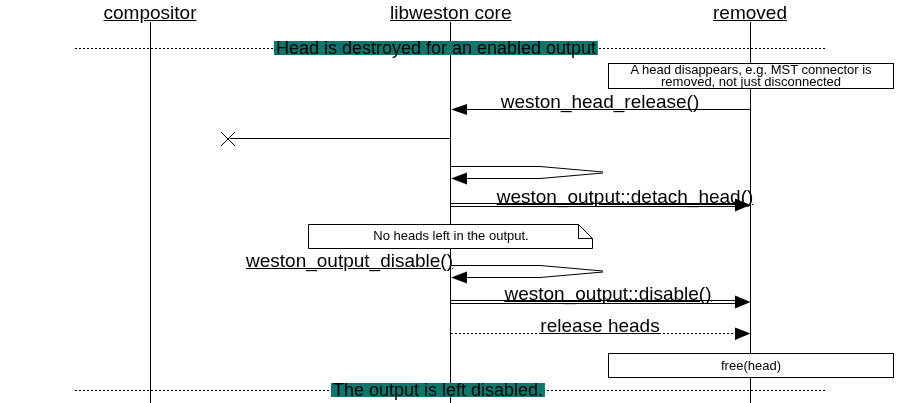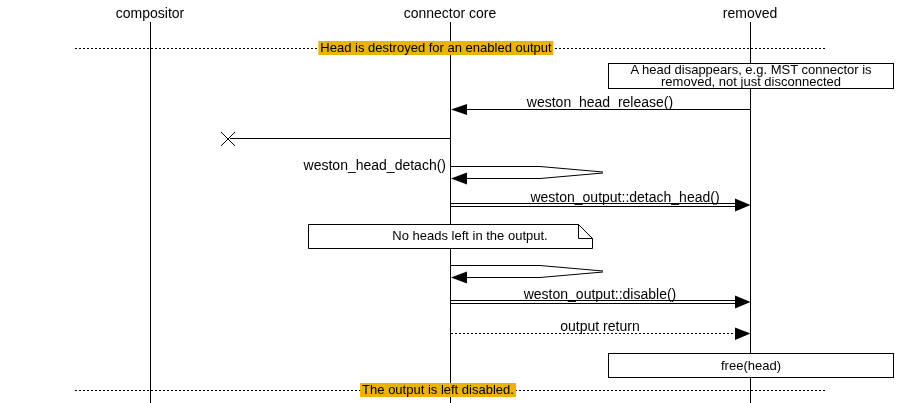--- a/index.html
+++ b/index.html
@@ -6,27 +6,27 @@
   .stage {
     position: relative;
     width: 900px;
     height: 403px;
     background: #ffffff;
     font-family: "Liberation Sans", sans-serif;
     color: #000000;
     overflow: hidden;
   }
   .stage svg { position:absolute; left:0; top:0; }
-  .txt { position:absolute; font-size:14px; line-height:14px; white-space:nowrap; }
+  .txt { position:absolute; font-size:19px; line-height:14px; white-space:nowrap;text-decoration:underline; }
   .plabel { text-align:center; }
   .mlabel-center { text-align:center; }
   .mlabel-right { text-align:right; }
   .divlabel {
-    position:absolute; font-size:13px; line-height:14px; white-space:nowrap;
-    background:#eab308; transform:translateX(-50%); padding:0 2px;
+    position:absolute; font-size:18px; line-height:14px; white-space:nowrap;
+    background:#0f766e; transform:translateX(-50%); padding:0 2px;
   }
   .rbox {
     position:absolute; box-sizing:border-box;
     border:1px solid #000000; background:#ffffff;
     display:flex; flex-direction:column; justify-content:center;
     text-align:center; font-size:13px; line-height:12px;
   }
   .notetext {
     position:absolute; text-align:center; font-size:13px; line-height:14px; white-space:nowrap;
   }
@@ -68,31 +68,31 @@
 
     <line x1="451" y1="300.5" x2="736" y2="300.5" stroke="#000" stroke-width="1"></line>
     <line x1="451" y1="303.5" x2="736" y2="303.5" stroke="#000" stroke-width="1"></line>
     <polygon points="750.5,302 735,295.5 735,308.5" fill="#000"></polygon>
 
     <line x1="451" y1="333.5" x2="736" y2="333.5" stroke="#000" stroke-width="1" stroke-dasharray="2,2"></line>
     <polygon points="750.5,333.5 735,327.5 735,340" fill="#000"></polygon>
   </svg>
 
   <div class="txt plabel" style="left:90px; top:6px; width:120px;">compositor</div>
-  <div class="txt plabel" style="left:390px; top:6px; width:120px;">connector core</div>
+  <div class="txt plabel" style="left:390px; top:6px; width:120px;">libweston core</div>
   <div class="txt plabel" style="left:690px; top:6px; width:120px;">removed</div>
 
   <div class="divlabel" style="left:436px; top:41px;">Head is destroyed for an enabled output</div>
   <div class="divlabel" style="left:438px; top:383px;">The output is left disabled.</div>
 
   <div class="rbox" style="left:608px; top:63px; width:286px; height:26px; padding:9px 2px;text-align:center;">A head disappears, e.g. MST connector is removed, not just disconnected</div>
 
-  <div class="notetext" style="left:322px; top:229px; width:282px;padding-left:7px;">No heads left in the output.</div>
+  <div class="notetext" style="left:310px; top:229px; width:282px;">No heads left in the output.</div>
 
   <div class="rbox" style="left:608px; top:353px; width:286px; height:25px;">free(head)</div>
 
   <div class="txt mlabel-center" style="left:450px; top:95px; width:300px;">weston_head_release()</div>
-  <div class="txt mlabel-right" style="left:246px; top:158px; width:200px;">weston_head_detach()</div>
   <div class="txt mlabel-center" style="left:450px; top:190px; width:300px;padding-left:25px;">weston_output::detach_head()</div>
-  <div class="txt mlabel-center" style="left:450px; top:287px; width:300px;">weston_output::disable()</div>
-  <div class="txt mlabel-center" style="left:450px; top:319px; width:300px;">output return</div>
+  <div class="txt mlabel-right" style="left:246px; top:254px; width:200px;">weston_output_disable()</div>
+  <div class="txt mlabel-center" style="left:450px; top:287px; width:300px;padding-left:8px;">weston_output::disable()</div>
+  <div class="txt mlabel-center" style="left:450px; top:319px; width:300px;">release heads</div>
 
 </div>
 
 </body></html>

